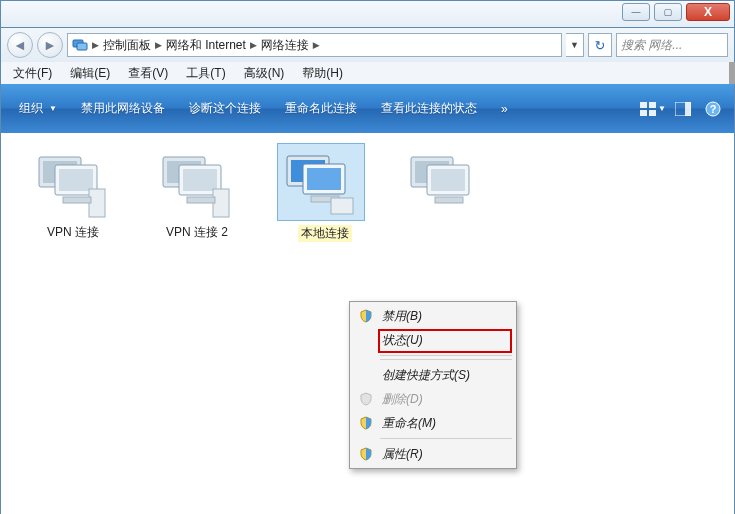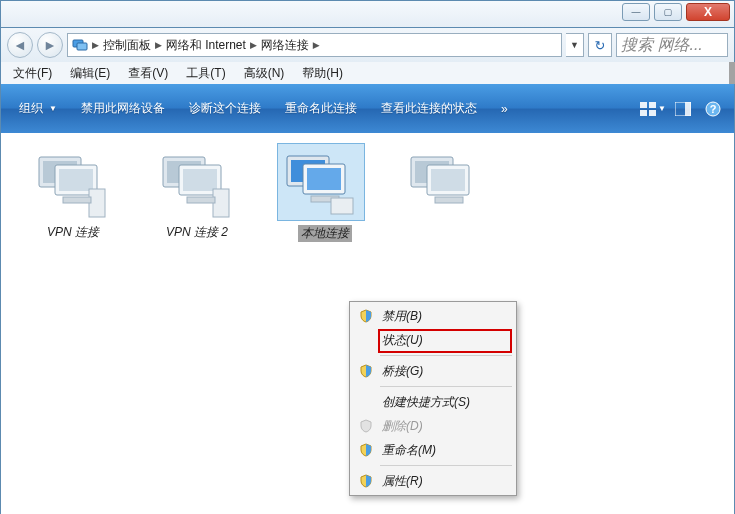--- a/index.html
+++ b/index.html
@@ -11,42 +11,42 @@
   .win-btn { width:28px; height:18px; border:1px solid #7a9bb5; border-radius:3px; background:linear-gradient(#f2f7fc,#d9e6f2); display:flex; align-items:center; justify-content:center; font-size:9px; color:#405a72; cursor:default; }
   .win-btn.close { width:44px; background:linear-gradient(#e27a6e,#d1442f); border-color:#a43421; color:#fff; font-size:12px; font-weight:bold; }
 
   
   .addrrow { height:34px; border-left:1px solid #5c8ab0; border-right:1px solid #5c8ab0; background:linear-gradient(#f1f6fb,#e4edf5); display:flex; align-items:center; padding:0 6px; gap:4px; }
   .navback,.navfwd { width:26px; height:26px; border-radius:50%; background:radial-gradient(circle at 35% 30%, #fefefe,#dbe6ef); border:1px solid #a4b8c9; display:flex; align-items:center; justify-content:center; color:#6f849a; font-size:14px; }
   .addrbar { flex:1; height:24px; border:1px solid #99aebf; background:#fff; display:flex; align-items:center; font-size:12px; color:#222; padding:0 2px; }
   .addrbar .seg { padding:0 2px; display:flex; align-items:center; }
   .addrbar .arrow { color:#555; font-size:9px; padding:0 2px; }
   .refreshbtn { width:24px; height:24px; border:1px solid #99aebf; background:#fff; display:flex; align-items:center; justify-content:center; font-size:13px; color:#2a6bb3; }
-  .searchbox { width:112px; height:24px; border:1px solid #99aebf; background:#fff; display:flex; align-items:center; padding:0 4px; color:#888; font-size:16px; font-style:italic; }
+  .searchbox { width:112px; height:24px; border:1px solid #99aebf; background:#fff; display:flex; align-items:center; padding:0 4px; color:#888; font-size:12px; font-style:italic; }
 
   
   .menubar { height:22px; border-left:1px solid #5c8ab0; border-right:6px solid #a3a3a3; background:#f2f6fa; display:flex; align-items:center; font-size:12px; padding:0 4px; gap:2px; }
   .menubar .mitem { padding:2px 8px; color:#222; }
 
   
   .toolbar { height:49px; border-left:1px solid #5c8ab0; border-right:1px solid #5c8ab0; background:linear-gradient(#4a9de4,#2f7bc9 48%,#2668b3 52%,#3d89d4); display:flex; align-items:center; padding:0 8px; color:#fff; font-size:12px; gap:4px; }
   .toolbar .titem { padding:4px 10px; display:flex; align-items:center; gap:4px; text-shadow:0 1px 1px rgba(0,0,0,0.25); }
   .toolbar .spacer { flex:1; }
   .toolbar .iconbtn { width:26px; height:22px; display:flex; align-items:center; justify-content:center; font-size:14px; }
   .dropcaret { font-size:8px; margin-left:2px; }
 
   
   .content { position:relative; border:1px solid #5c8ab0; border-top:none; height:398px; background:#fff; padding-top:10px; }
-  .items { display:flex; gap:24px; padding-left:22px;font-style:italic; }
+  .items { display:flex; gap:24px; padding-left:22px; }
   .netitem { width:100px; text-align:center; font-size:12px; color:#222; }
   .netitem.selected { }
   .netitem .iconwrap { width:88px; height:78px; margin:0 auto 4px; display:flex; align-items:flex-end; justify-content:center; position:relative; }
   .netitem.selected .iconwrap { background:#cde6f7; border:1px solid #7ab5e0; }
   .netitem .label { line-height:15px; white-space:nowrap; overflow:hidden; }
-  .netitem.selected .label { background:#a3a3a3; display:inline-block; padding:1px 3px;margin-left:8px; }
+  .netitem.selected .label { background:#fef9c3; display:inline-block; padding:1px 3px;margin-left:8px; }
 
   
 
   
   .ctxmenu { position:absolute; left:348px; top:168px; width:168px; background:#f4f4f4; border:1px solid #9a9a9a; box-shadow:2px 3px 6px rgba(0,0,0,0.3); font-size:12px; padding:2px;font-style:italic; }
   .ctxmenu .row { display:flex; align-items:center; height:24px; padding-left:30px; position:relative; color:#222; }
   .ctxmenu .row.disabled { color:#9a9a9a; }
   .ctxmenu .row .shield { position:absolute; left:6px; width:16px; height:16px; display:flex; align-items:center; justify-content:center;}
   .ctxmenu .sep { height:1px; background:#d0d0d0; margin:3px 2px 3px 28px; }
   .ctxmenu .highlight-box { position:absolute; border:2px solid #d40000; left:28px; top:27px; width:134px; height:24px; pointer-events:none; }
@@ -204,57 +204,48 @@
             <path d="M7 1 L12 3 V7 C12 10 9.5 12.5 7 13 C4.5 12.5 2 10 2 7 V3 Z" fill="#f2d25a" stroke="#b98f1c"></path>
             <path d="M7 1 L12 3 V7 C12 10 9.5 12.5 7 13 Z" fill="#4a9de4"></path>
           </svg>
         </span>
       <span>禁用(B)</span>
     </div>
     <div class="row">
       <span>状态(U)</span>
     </div>
     <div class="sep"></div>
+    <div class="sep"></div>
+    <div class="row">
+      <span>创建快捷方式(S)</span>
+    </div>
+    <div class="row disabled">
+      <span class="shield">
+          <svg width="14" height="14" viewBox="0 0 14 14">
+            <path d="M7 1 L12 3 V7 C12 10 9.5 12.5 7 13 C4.5 12.5 2 10 2 7 V3 Z" fill="#e2e2e2" stroke="#bcbcbc"></path>
+          </svg>
+        </span>
+      <span>删除(D)</span>
+    </div>
     <div class="row">
       <span class="shield">
           <svg width="14" height="14" viewBox="0 0 14 14">
             <path d="M7 1 L12 3 V7 C12 10 9.5 12.5 7 13 C4.5 12.5 2 10 2 7 V3 Z" fill="#f2d25a" stroke="#b98f1c"></path>
             <path d="M7 1 L12 3 V7 C12 10 9.5 12.5 7 13 Z" fill="#4a9de4"></path>
           </svg>
         </span>
-      <span>桥接(G)</span>
+      <span>重命名(M)</span>
     </div>
     <div class="sep"></div>
-    <div class="row">
-      <span>创建快捷方式(S)</span>
-    </div>
-    <div class="row disabled">
-      <span class="shield">
-          <svg width="14" height="14" viewBox="0 0 14 14">
-            <path d="M7 1 L12 3 V7 C12 10 9.5 12.5 7 13 C4.5 12.5 2 10 2 7 V3 Z" fill="#e2e2e2" stroke="#bcbcbc"></path>
-          </svg>
-        </span>
-      <span>删除(D)</span>
-    </div>
     <div class="row">
       <span class="shield">
           <svg width="14" height="14" viewBox="0 0 14 14">
             <path d="M7 1 L12 3 V7 C12 10 9.5 12.5 7 13 C4.5 12.5 2 10 2 7 V3 Z" fill="#f2d25a" stroke="#b98f1c"></path>
             <path d="M7 1 L12 3 V7 C12 10 9.5 12.5 7 13 Z" fill="#4a9de4"></path>
           </svg>
         </span>
-      <span>重命名(M)</span>
-    </div>
-    <div class="sep"></div>
-    <div class="row">
-      <span class="shield">
-          <svg width="14" height="14" viewBox="0 0 14 14">
-            <path d="M7 1 L12 3 V7 C12 10 9.5 12.5 7 13 C4.5 12.5 2 10 2 7 V3 Z" fill="#f2d25a" stroke="#b98f1c"></path>
-            <path d="M7 1 L12 3 V7 C12 10 9.5 12.5 7 13 Z" fill="#4a9de4"></path>
-          </svg>
-        </span>
       <span>属性(R)</span>
     </div>
     <div class="highlight-box"></div>
   </div>
 
 
 </div>
 
 </body></html>

